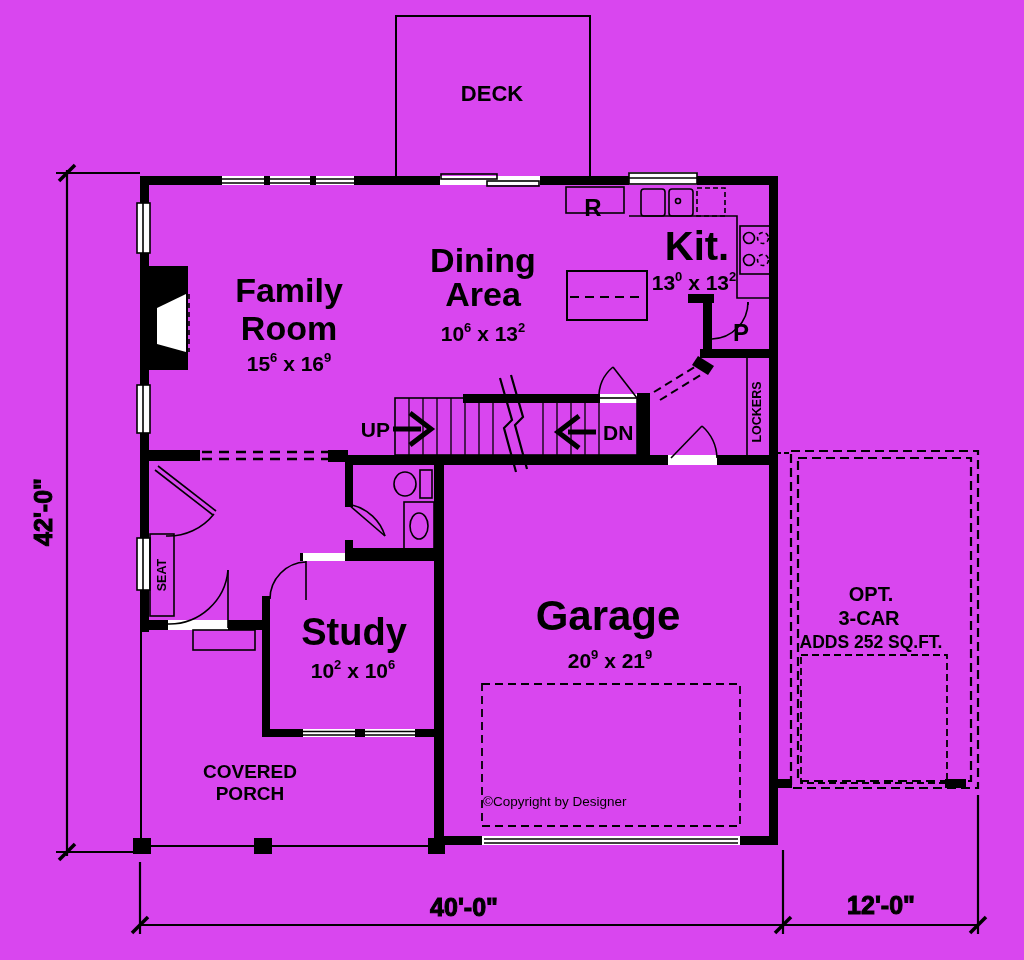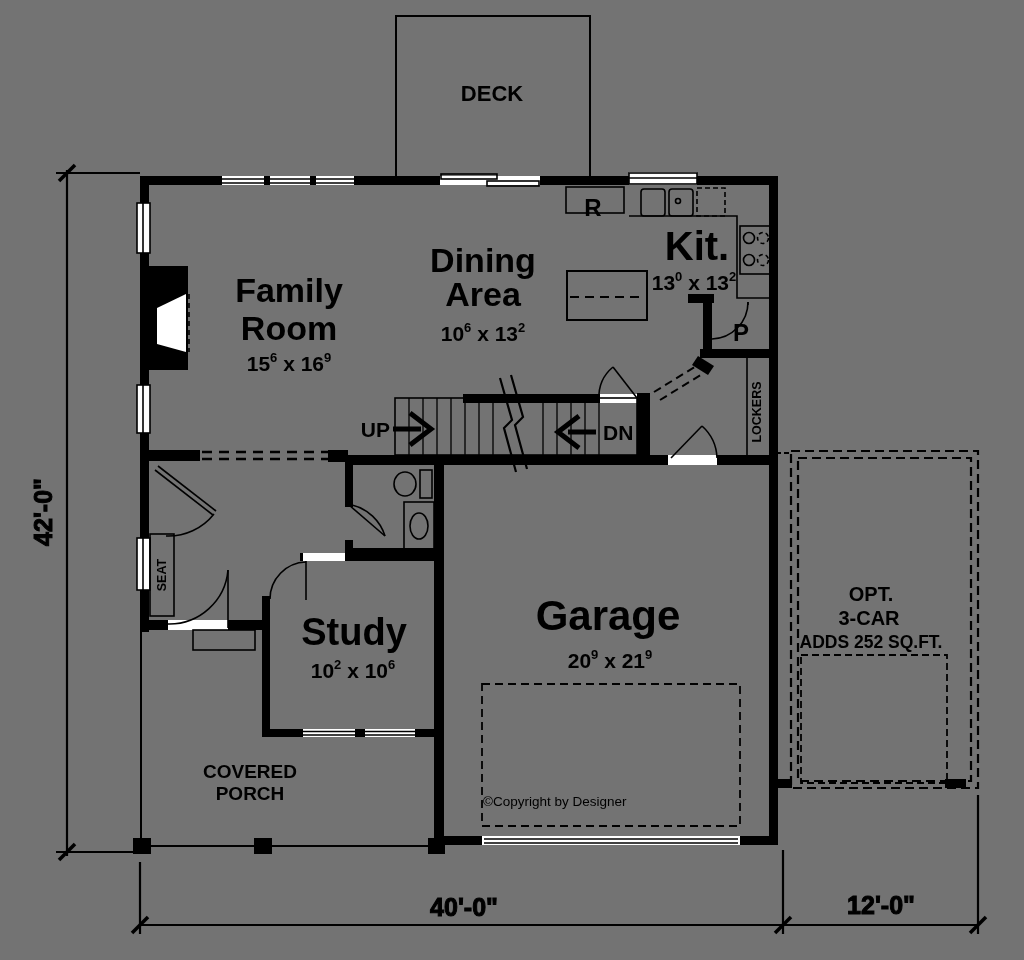--- a/index.html
+++ b/index.html
@@ -1,16 +1,16 @@
 <!DOCTYPE html>
 <html><head>
 <meta charset="utf-8">
 <style>
   html,body{margin:0;padding:0;background:#fff;}
-  .page{width:1024px;height:960px;background:#737373;position:relative;}
+  .page{width:1024px;height:960px;background:#d946ef;position:relative;}
   svg text{font-family:"Liberation Sans",sans-serif;fill:#000;}
   .room-lg{font-size:40px;font-weight:bold;}
   .room-md{font-size:34px;font-weight:bold;}
   .rdim{font-size:21px;font-weight:bold;}
   .sup{font-size:13px;}
   .deckt{font-size:22px;font-weight:bold;}
   .porcht{font-size:19px;font-weight:bold;}
   .optt{font-size:20px;font-weight:bold;}
   .optt2{font-size:17.5px;font-weight:bold;}
   .annot{font-size:21px;font-weight:bold;}

